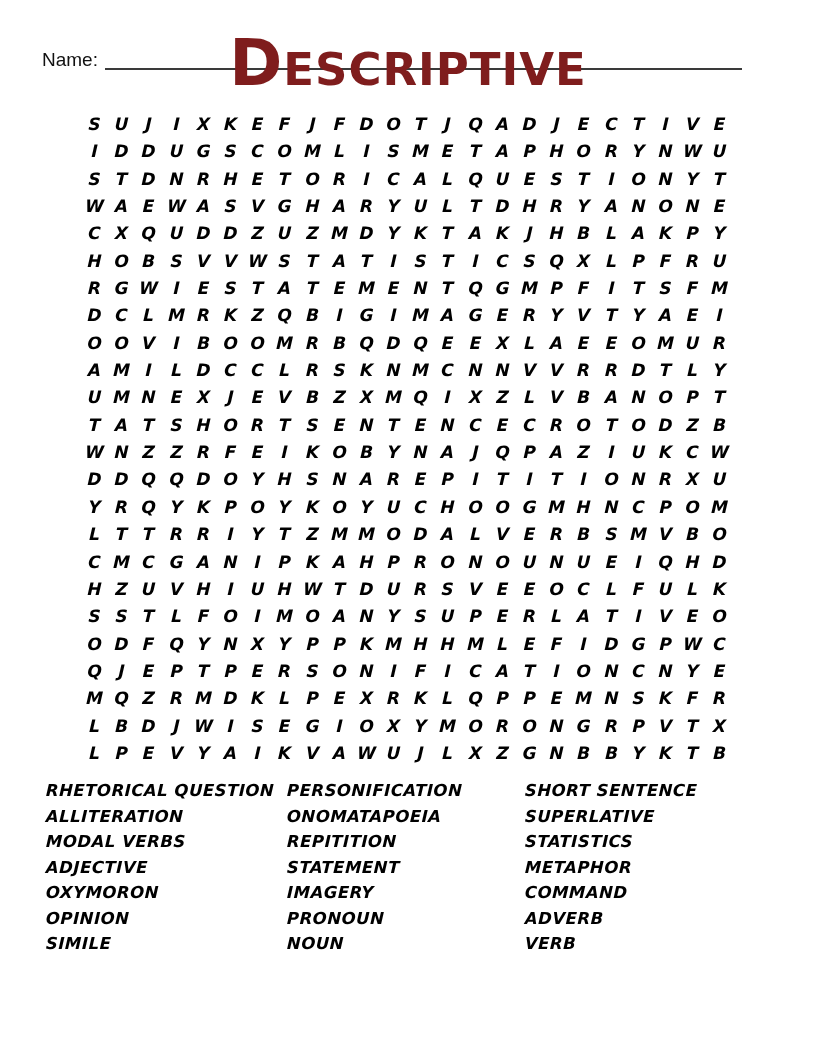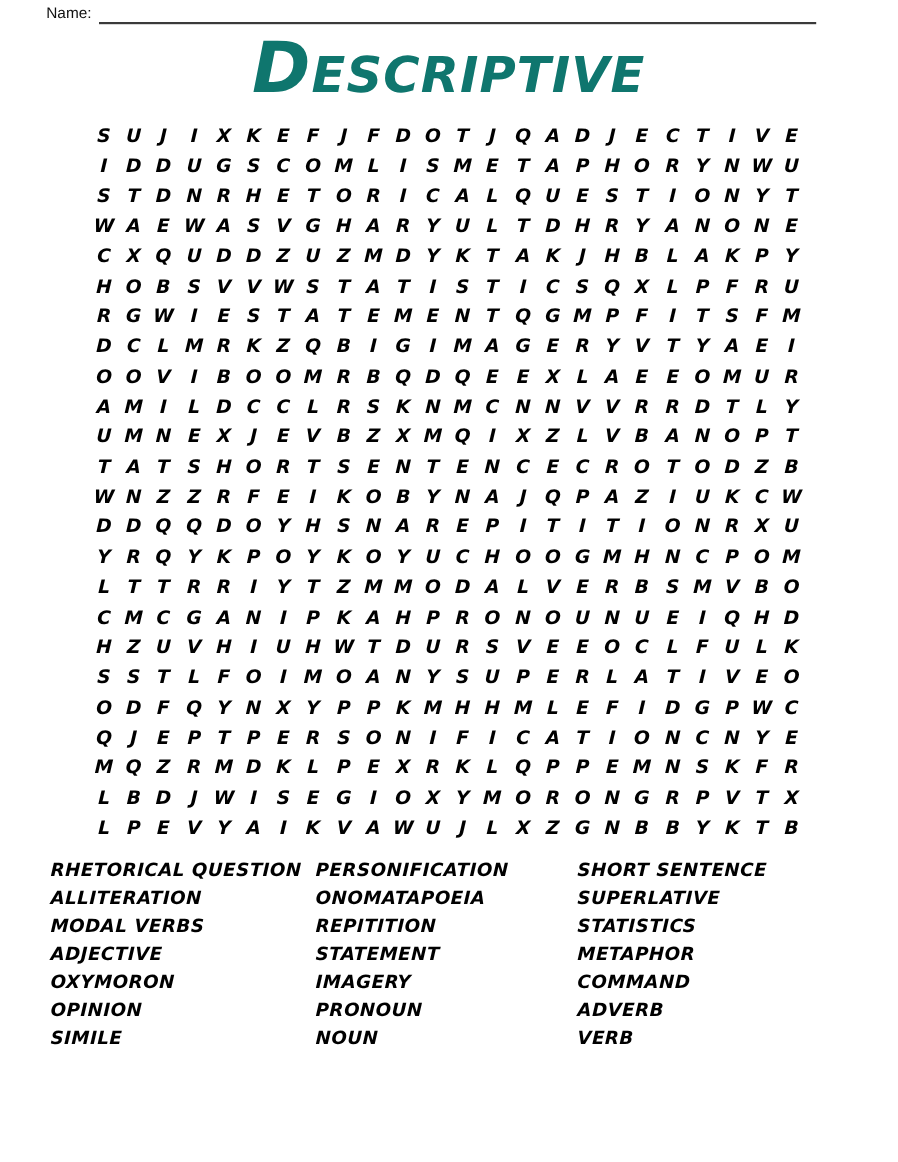--- a/index.html
+++ b/index.html
@@ -13,39 +13,38 @@
   }
   .page { position: absolute; inset: 0; }
 
   
   .name-row {
     position: absolute; left: 42px; top: 1px; width: 700px;
     display: flex; align-items: flex-end;
   }
   .name-label {
     font-family: "Liberation Sans", sans-serif;
-    font-size: 14px; line-height: 21px; color: #111;
-    letter-spacing: 0px; white-space: nowrap;
+    font-size: 19px; line-height: 21px; color: #111;
+    letter-spacing: 0px; white-space: nowrap; margin-top: 48px;
   }
   .name-line {
     flex: 1; margin-left: 7px; height: 17px;
     border-bottom: 2px solid #3a3a3a;
   }
 
   
   .title {
     position: absolute; top: 33px; left: 0; width: 100%;
     margin: 0; text-align: center;
     font-family: "DejaVu Sans", sans-serif;
     font-weight: bold;
     font-variant: small-caps;
     font-size: 64px; line-height: 60px;
     letter-spacing: 1px;
-    color: #0f766e;
-    font-style: italic;
+    color: #7f1d1d;
   }
 
   
   .grid {
     position: absolute; left: 81px; top: 110px;
     display: grid;
     grid-template-columns: repeat(24, 27.2px);
     grid-auto-rows: 27.35px;
   }
   .cell {

